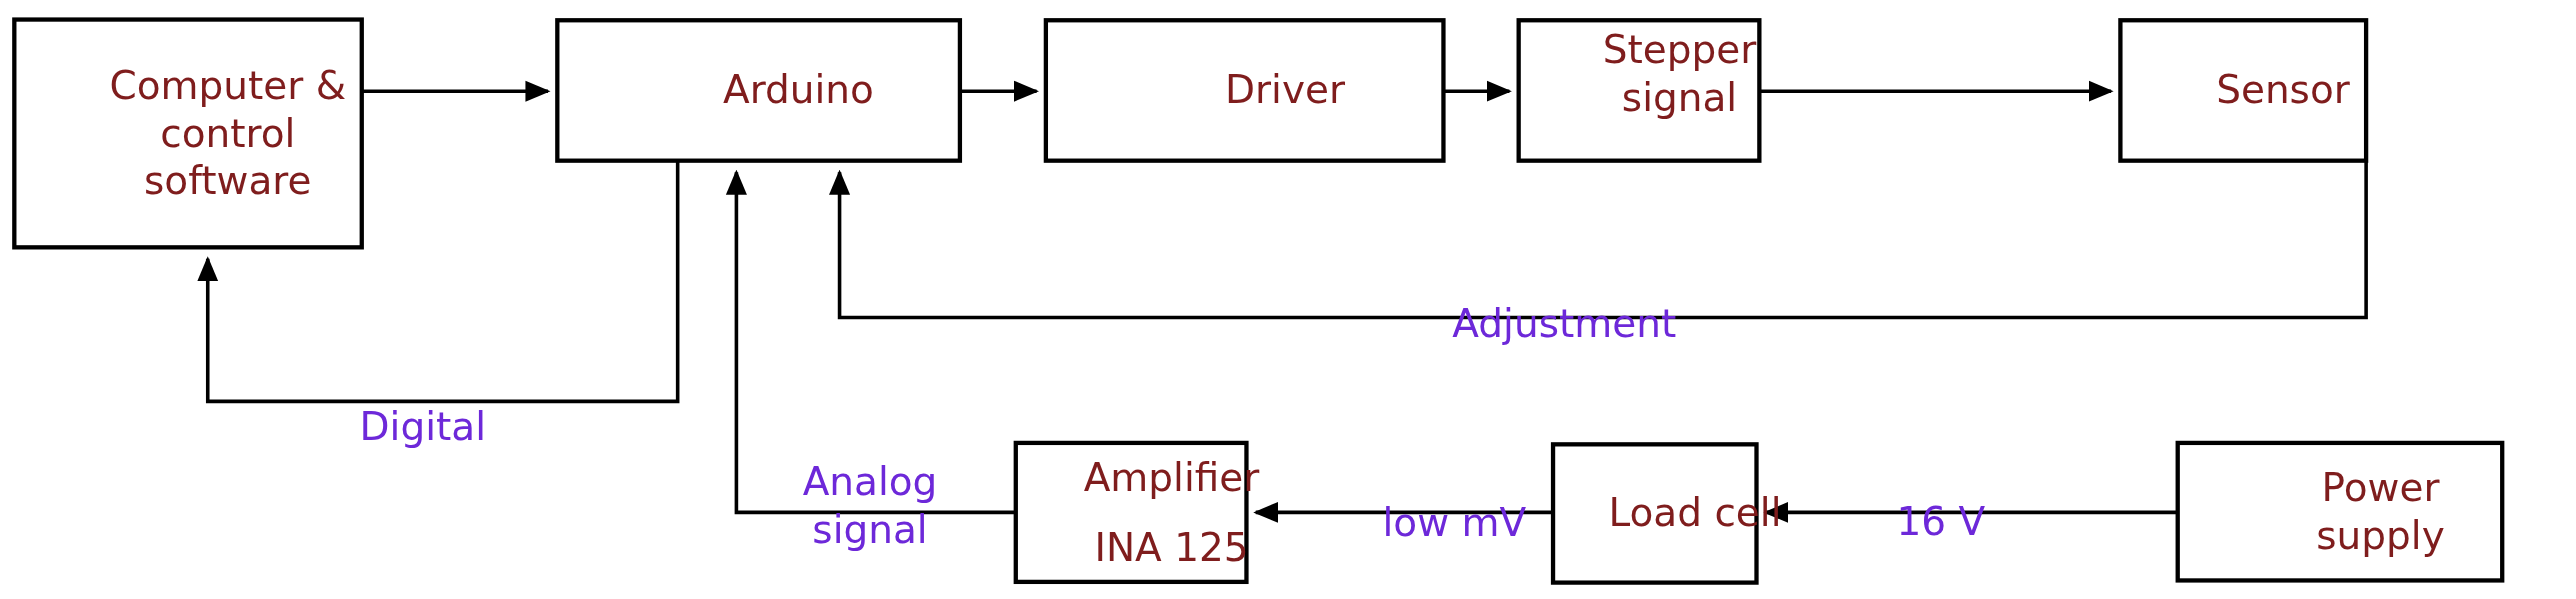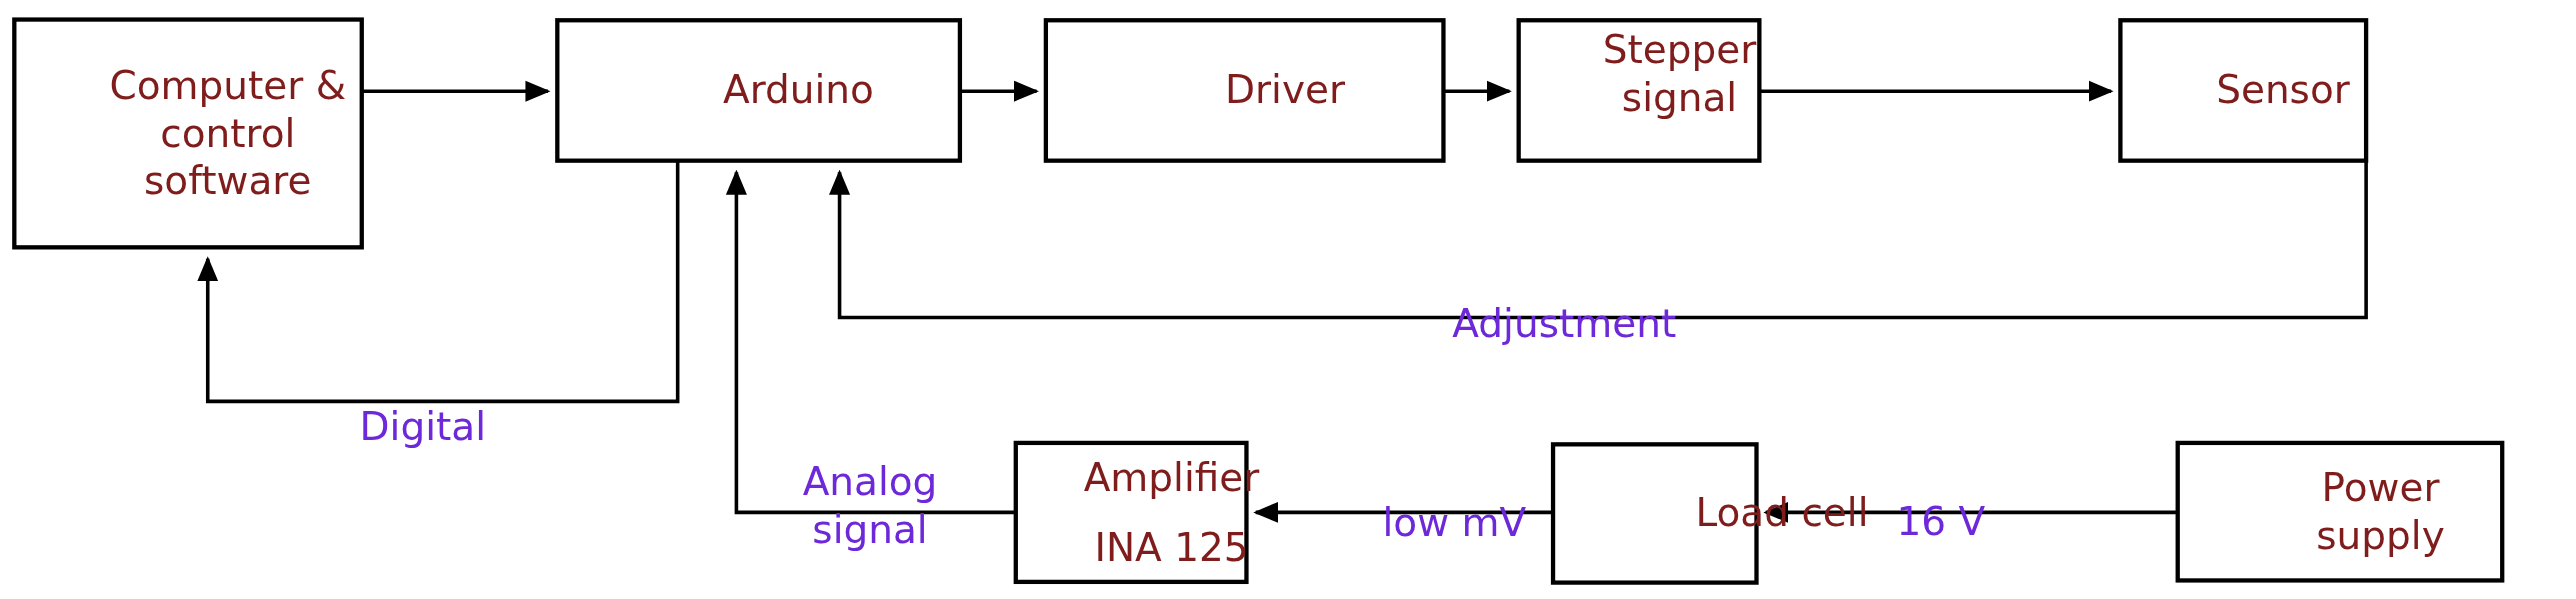--- a/index.html
+++ b/index.html
@@ -126,21 +126,21 @@
 
   <div class="blk-label" style="left:2120px; top:20px; width:246px; height:140px;">
     <span>Sensor</span>
   </div>
 
   <div class="blk-label" style="left:1016px; top:443px; width:231px; height:139px;gap:22px;">
     <span>Amplifier</span>
     <span>INA 125</span>
   </div>
 
-  <div class="blk-label" style="left:1626px; top:444px; width:232px; height:138px;">
+  <div class="blk-label" style="left:1539px; top:444px; width:232px; height:138px;">
     <span>Load cell</span>
   </div>
 
   <div class="blk-label" style="left:2178px; top:443px; width:325px; height:138px;">
     <span>Power</span>
     <span>supply</span>
   </div>
 
   <div class="edge-label" style="left:1332px; top:252px; width:415px;">
     <span>Adjustment</span>

